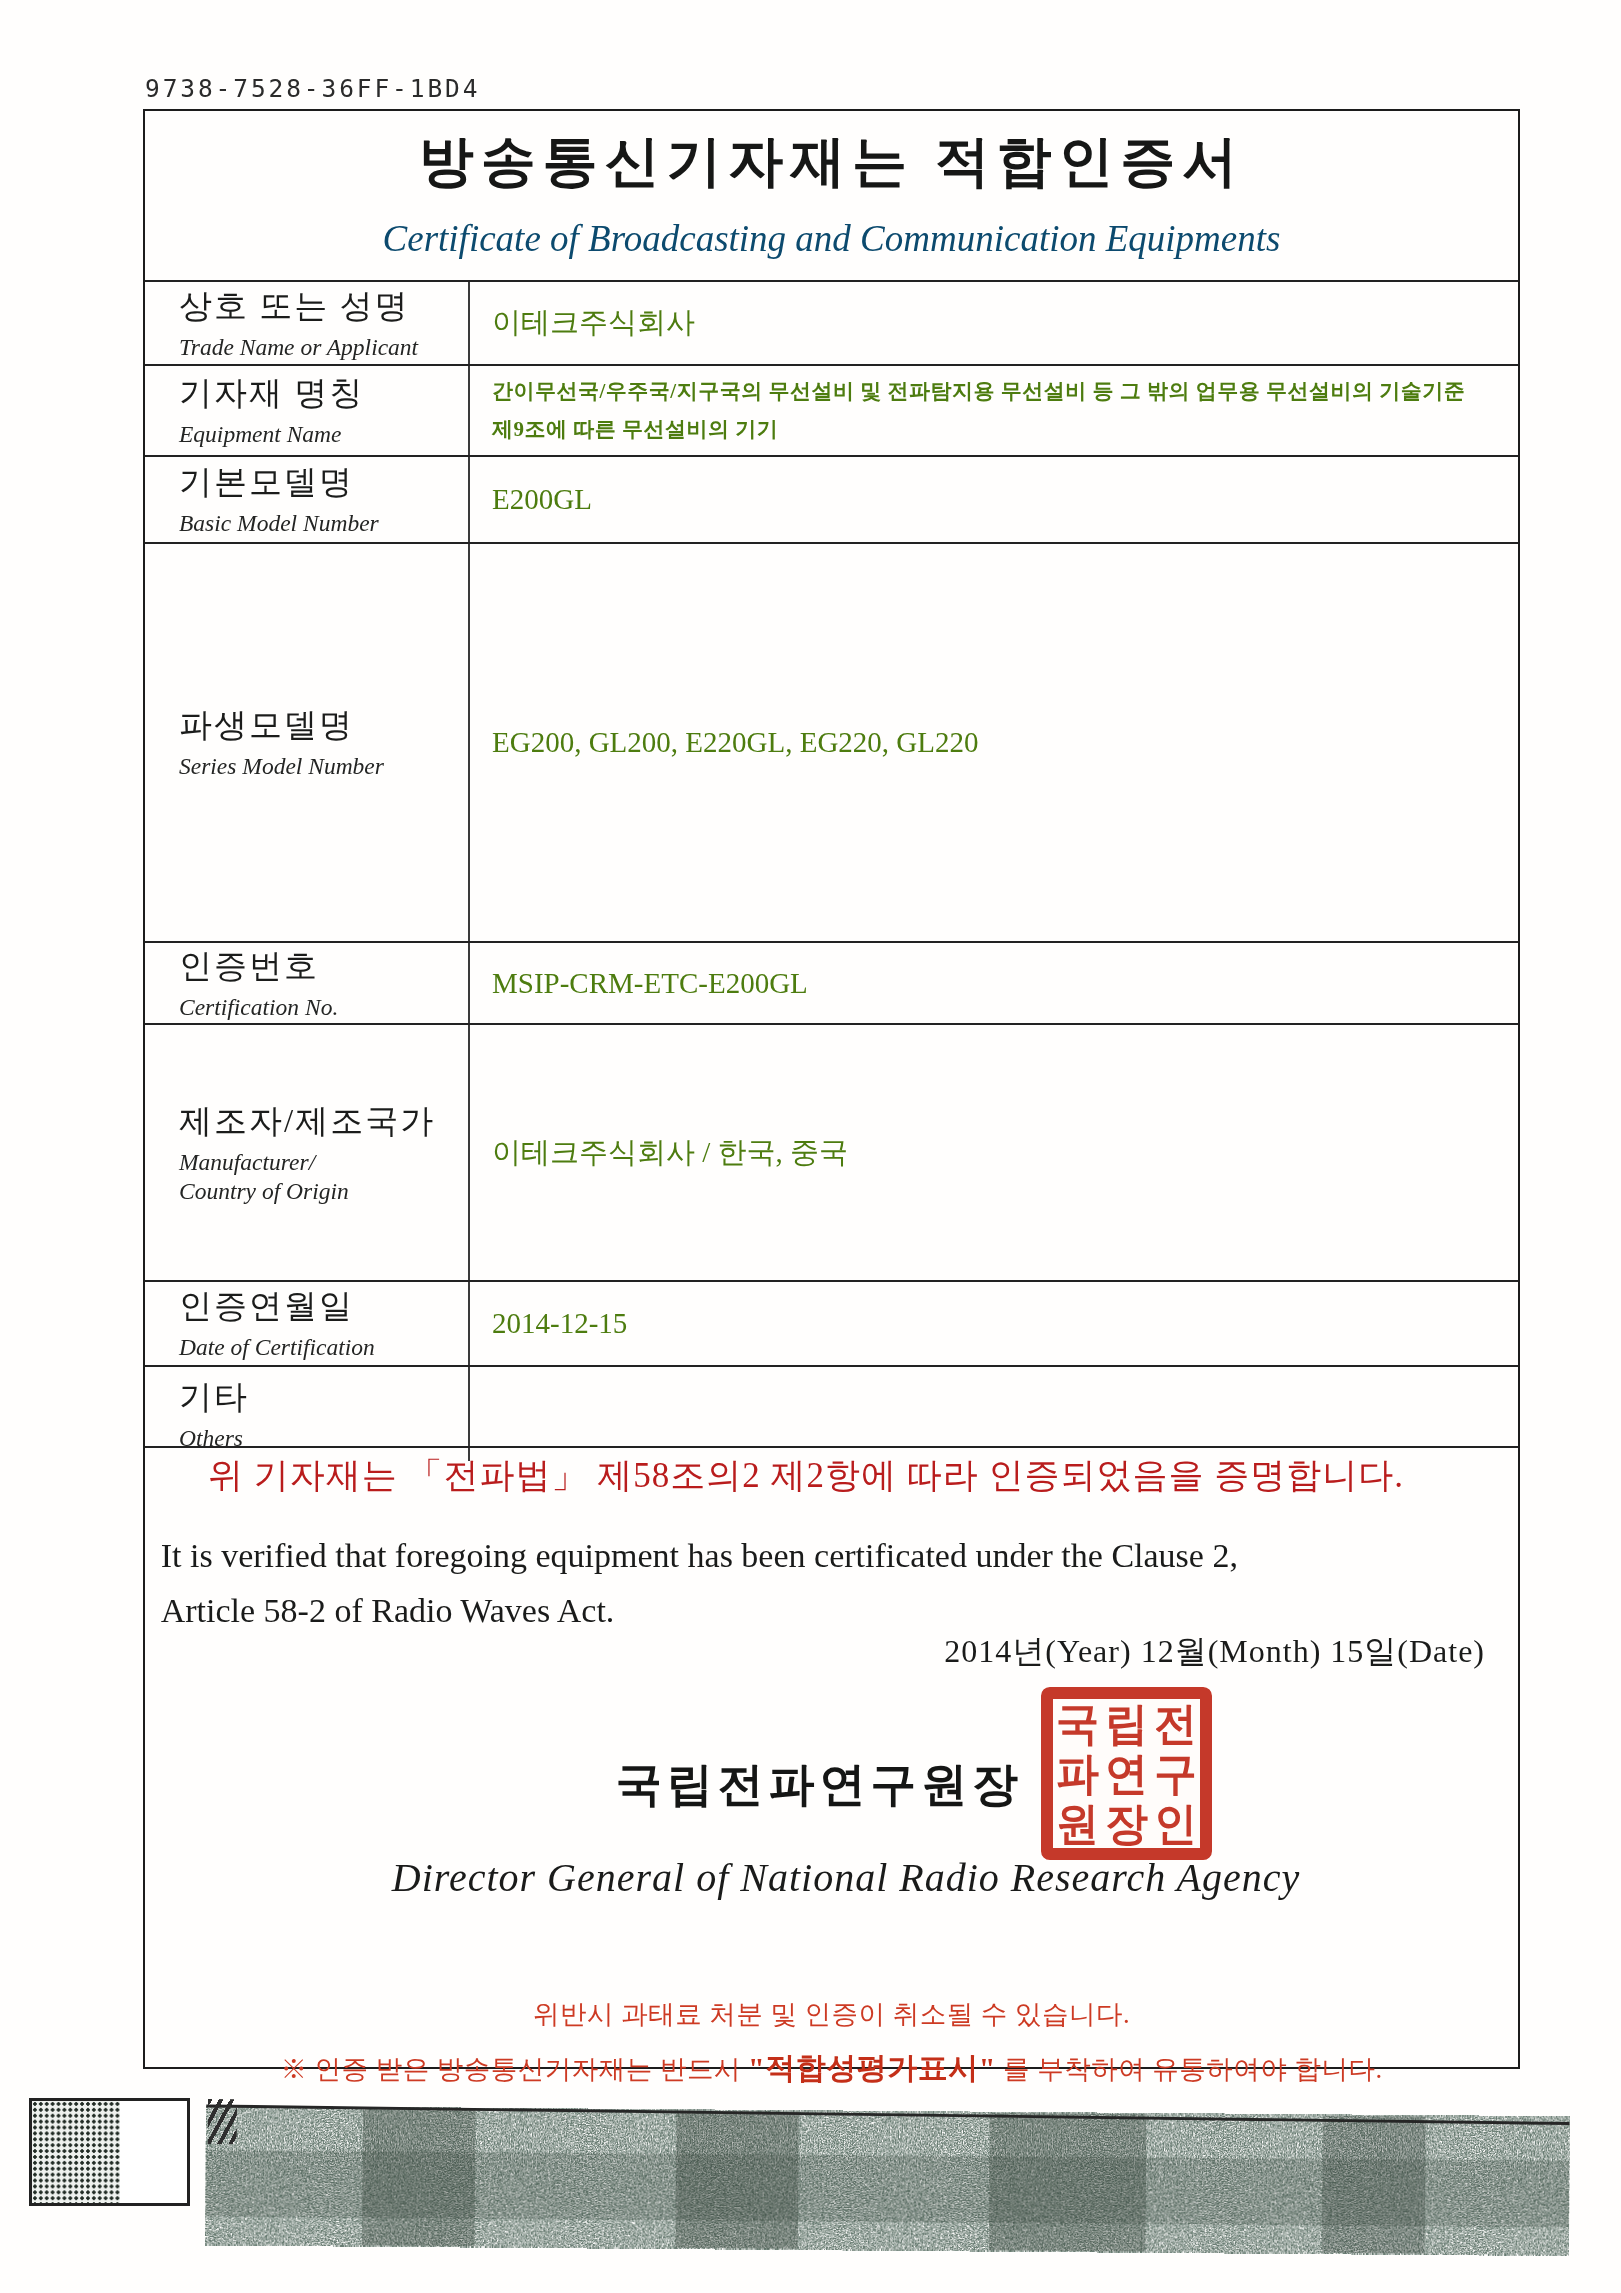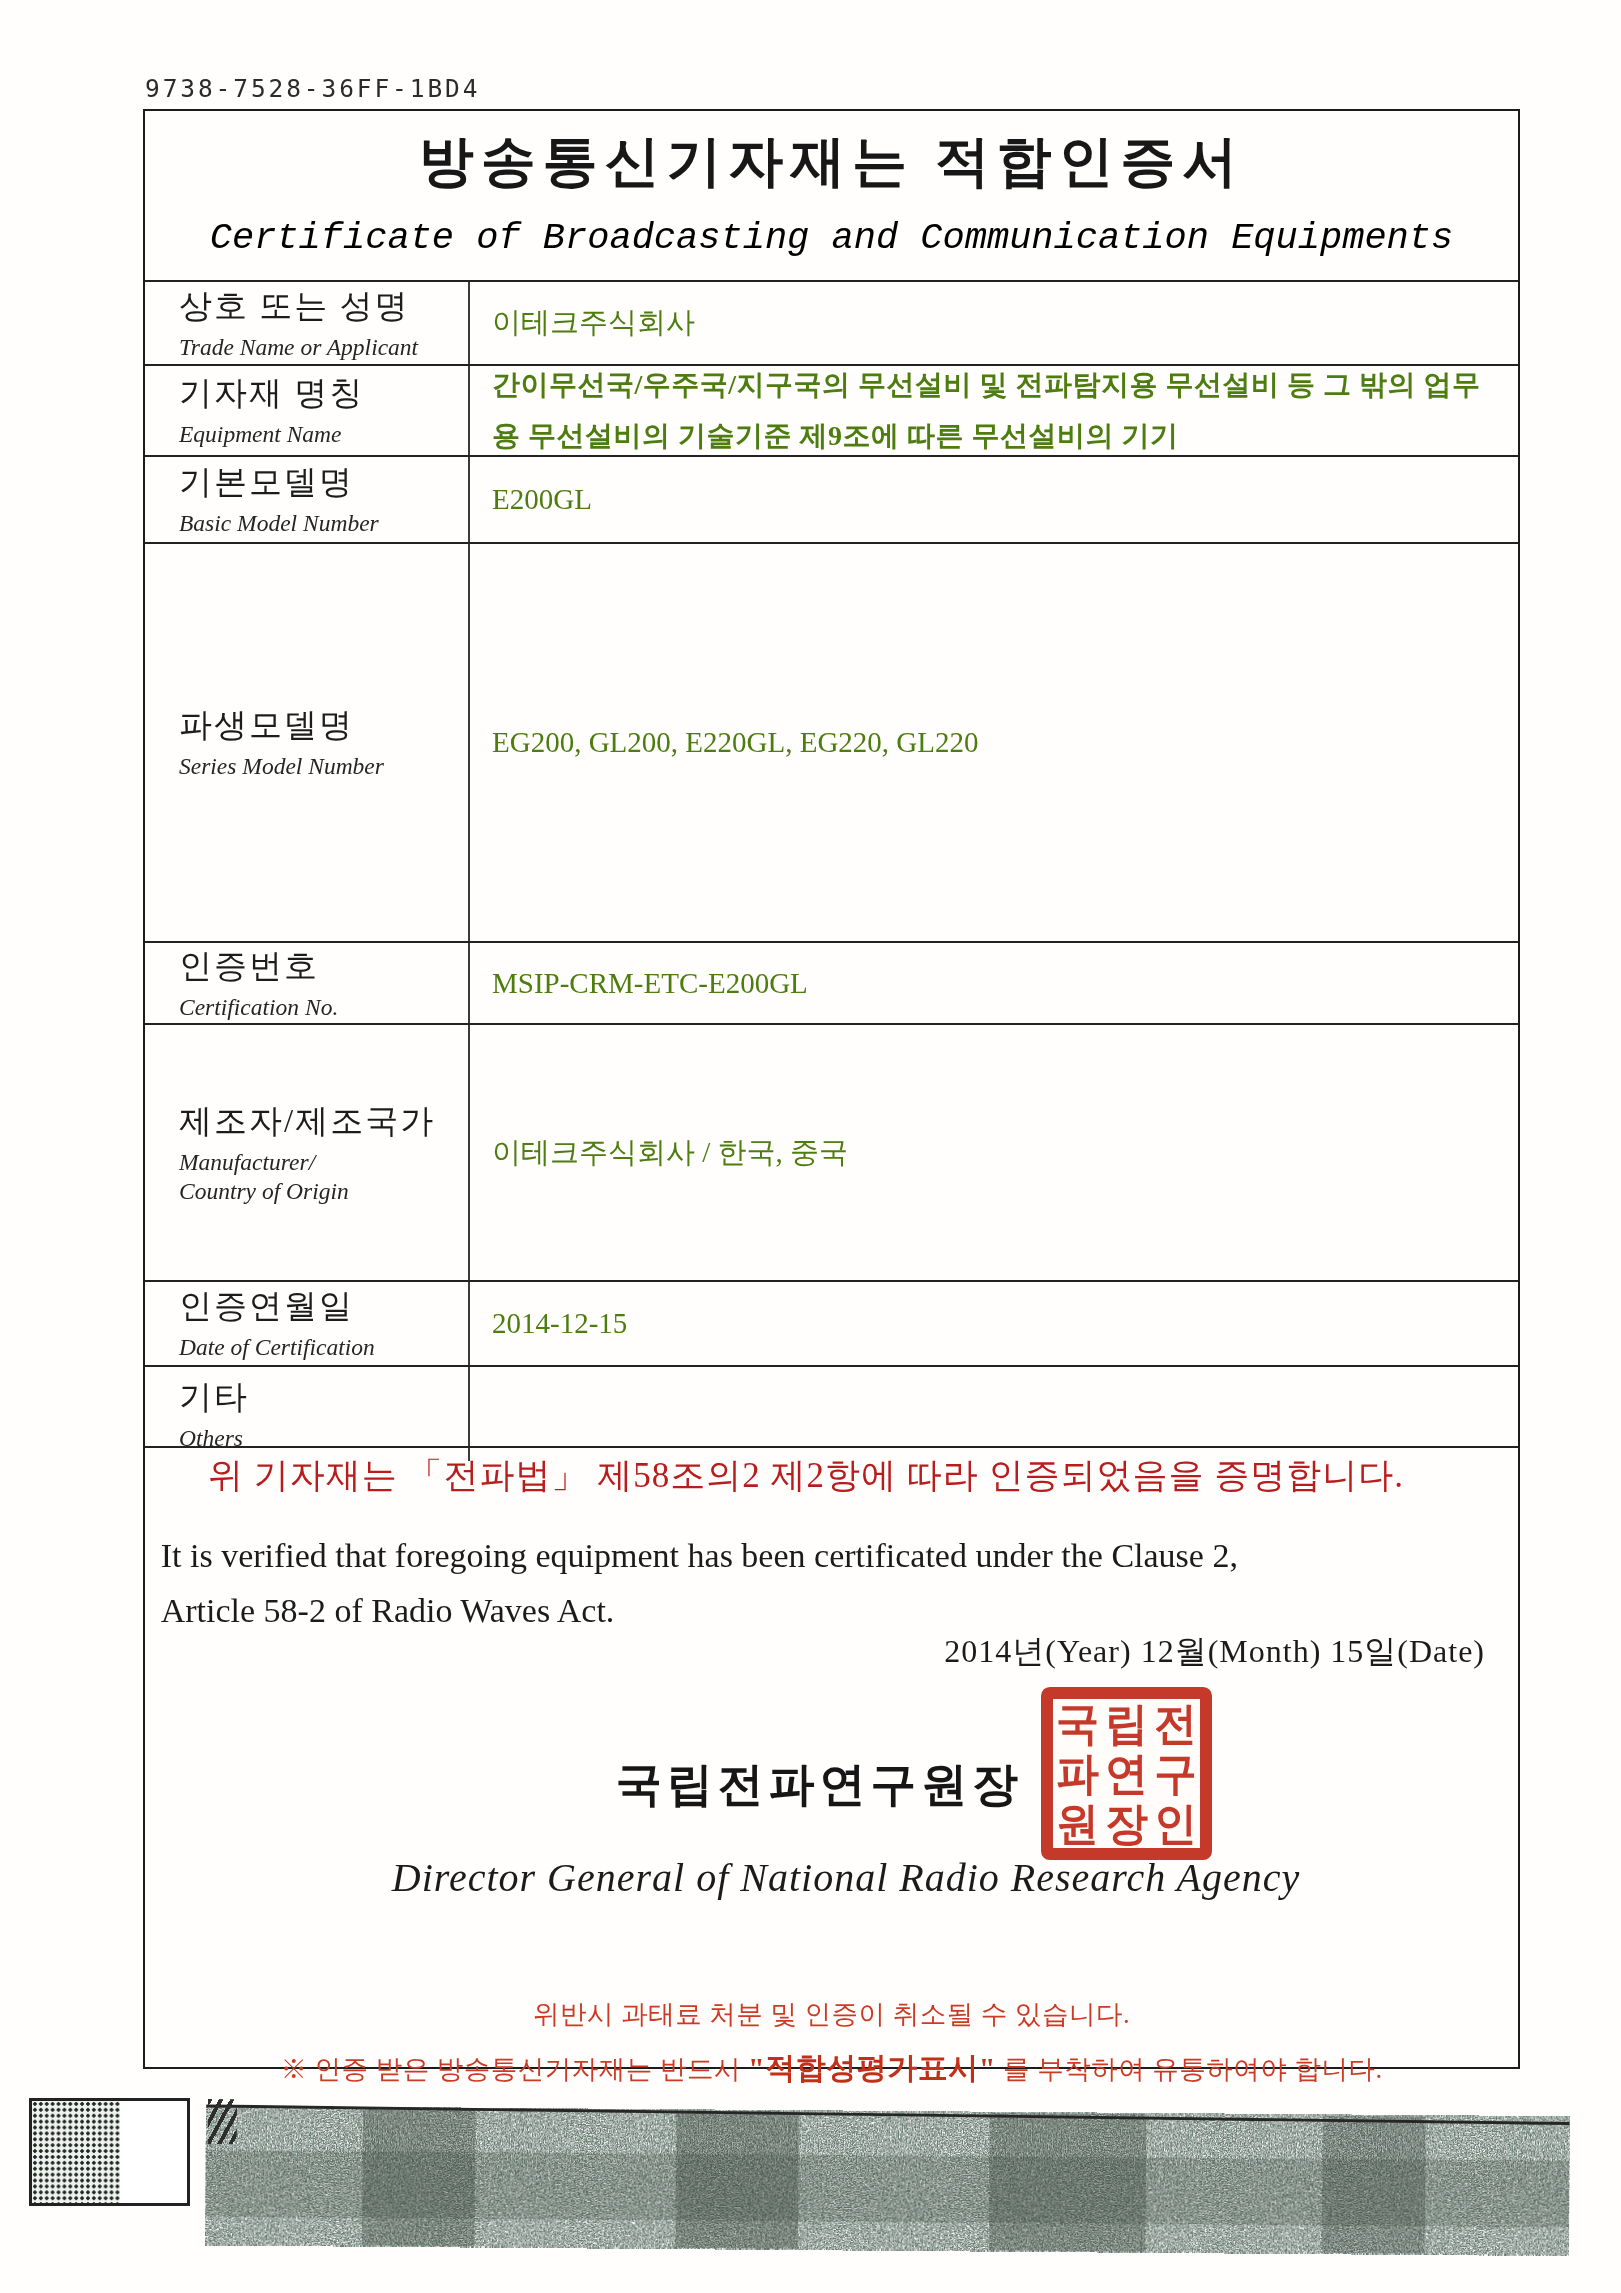--- a/index.html
+++ b/index.html
@@ -22,21 +22,21 @@
     border:2.9px solid #1c1c1c;
     background:#fffefd;
   }
   .cert-title{
     position:absolute;top:13.7px;left:0;width:100%;
     text-align:center;font-size:55px;font-weight:700;
     letter-spacing:6.9px;color:#161716;
   }
   .cert-subtitle{
     position:absolute;top:106px;left:0;width:100%;
-    text-align:center;font-size:37px;font-style:italic;color:#000000;font-family:Liberation Mono, monospace;
+    text-align:center;font-size:37px;font-style:italic;color:#0c4a6e;
   }
   .cert-table{
     position:absolute;top:169px;left:0;width:100%;
   }
   .trow{
     display:flex;border-top:2px solid #222;
   }
   .tlabel{
     width:325px;flex:0 0 325px;
     border-right:2px solid #3a3a3a;
@@ -45,21 +45,21 @@
   }
   .lko{font-size:33px;letter-spacing:2px;color:#1b1c1b;}
   .len{font-size:23.5px;font-style:italic;color:#242524;margin-top:3.9px;white-space:pre-line;line-height:1.25;}
   .tvalue{
     flex:1;display:flex;align-items:center;
     padding-left:22px;padding-right:29px;box-sizing:border-box;
     font-size:29px;color:#4d7c0f;
   }
   .r1{height:82px}.r2{height:89px}.r3{height:85px}.r4{height:397px}
   .r5{height:80px}.r6{height:255px}.r7{height:83px}.r8{height:94px}
-  .r2 .tvalue{font-size:28px;font-weight:700;line-height:1.8;letter-spacing:0.5px;}
+  .r2 .tvalue{font-size:21px;font-weight:700;line-height:1.8;letter-spacing:0.5px;}
   .statement-block{
     position:absolute;left:0;top:1335px;width:100%;height:621px;
     border-top:2px solid #222;
   }
   .stmt-ko{
     position:absolute;left:63px;top:4px;
     font-size:35px;letter-spacing:1px;color:#b91c1c;
   }
   .stmt-en{
     position:absolute;left:15.7px;top:80px;width:1343px;

